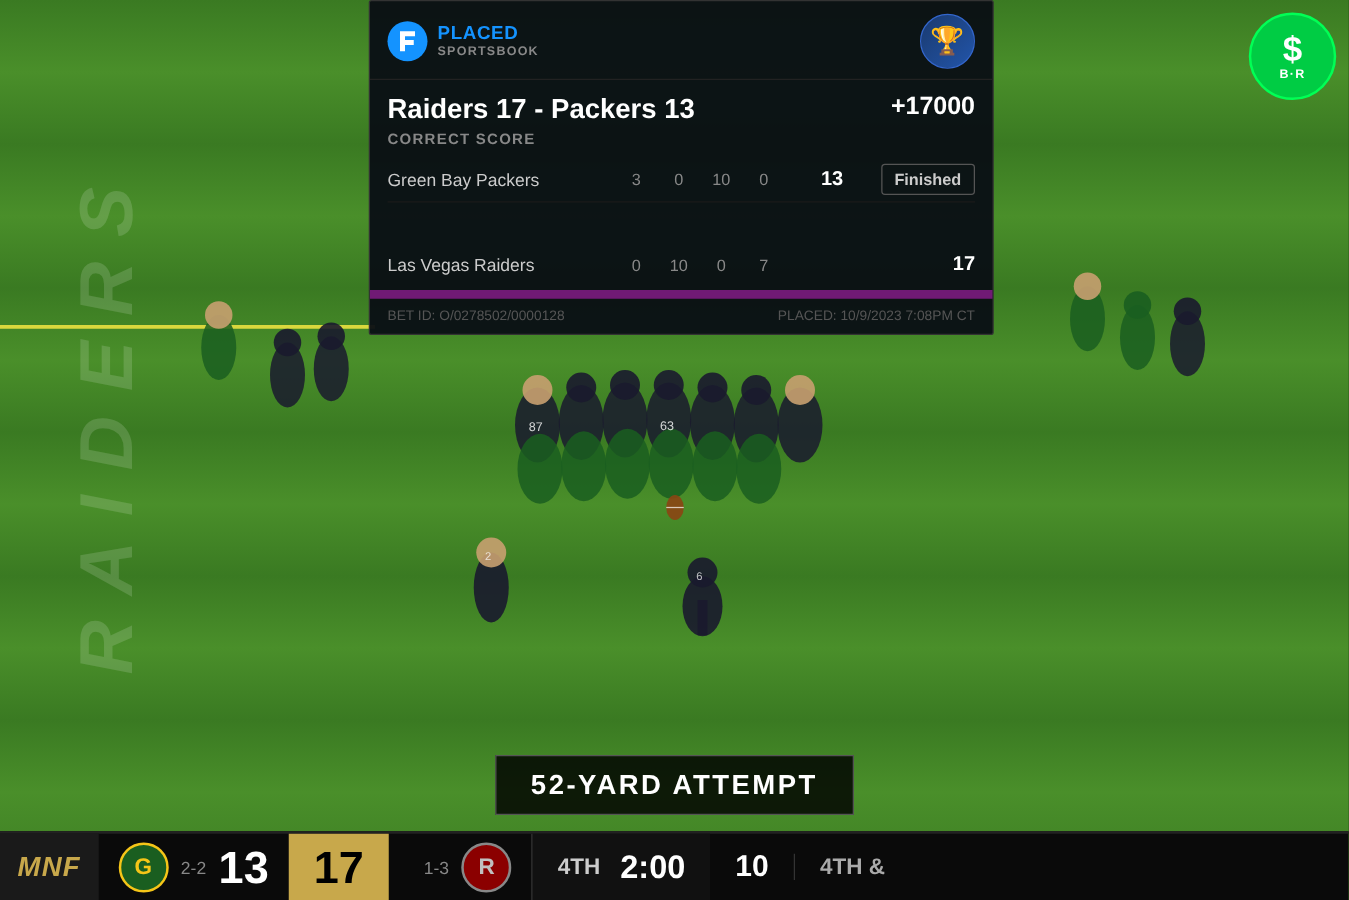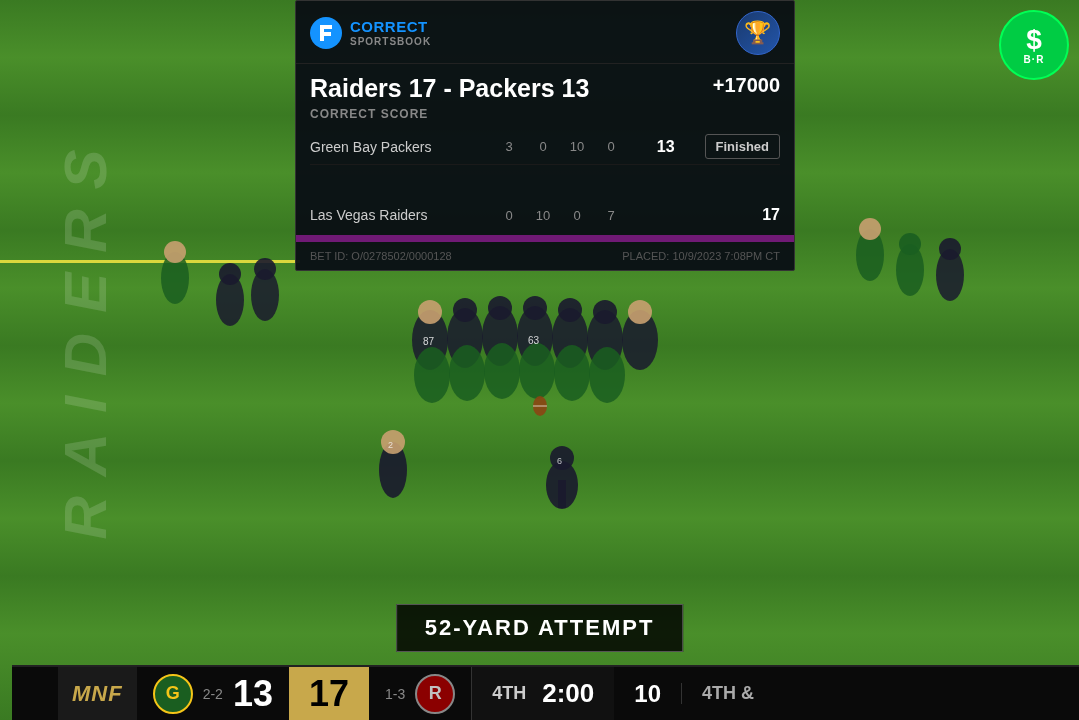--- a/index.html
+++ b/index.html
@@ -54,28 +54,27 @@
       top: 0;
       left: 0;
       width: 100%;
       height: 100%;
     }
 
     
     .scoreboard-bar {
       position: absolute;
       bottom: 0;
-      left: 12px;
+      left: 0;
       right: 0;
       height: 55px;
       background: #0a0a0a;
       display: flex;
       align-items: center;
       border-top: 2px solid #222;
-      padding-left: 46px;
     }
 
     .score-mnf {
       background: #1a1a1a;
       color: #c8a84b;
       font-weight: 900;
       font-size: 22px;
       padding: 0 14px;
       height: 100%;
       display: flex;
@@ -127,20 +126,21 @@
       display: flex;
       align-items: center;
     }
 
     .score-team-right {
       display: flex;
       align-items: center;
       gap: 10px;
       padding: 0 16px;
       height: 100%;
+      margin-left: 12px;
     }
 
     .team-logo-r {
       width: 40px;
       height: 40px;
       background: #8b0000;
       border-radius: 50%;
       display: flex;
       align-items: center;
       justify-content: center;
@@ -276,21 +276,21 @@
 
     .bet-title-row {
       display: flex;
       justify-content: space-between;
       align-items: flex-start;
       padding: 10px 14px 4px;
     }
 
     .bet-title {
       color: white;
-      font-size: 25px;
+      font-size: 22px;
       font-weight: 900;
     }
 
     .bet-odds {
       color: white;
       font-size: 20px;
       font-weight: 900;
     }
 
     .bet-type {
@@ -531,21 +531,21 @@
 
 <div class="fanduel-card">
   <div class="fanduel-header">
     <div class="fanduel-logo">
       <div class="fanduel-icon">
         <svg width="20" height="20" viewBox="0 0 20 20">
           <path d="M4 2h12v4H8v3h7v4H8v5H4z" fill="white"></path>
         </svg>
       </div>
       <div class="fanduel-text">
-        <span class="fanduel-name">CORRECT</span>
+        <span class="fanduel-name">PLACED</span>
         <span class="fanduel-sub">SPORTSBOOK</span>
       </div>
     </div>
     <div class="fanduel-trophy">🏆</div>
   </div>
 
   <div class="bet-title-row">
     <div class="bet-title">Raiders 17 - Packers 13</div>
     <div class="bet-odds">+17000</div>
   </div>

